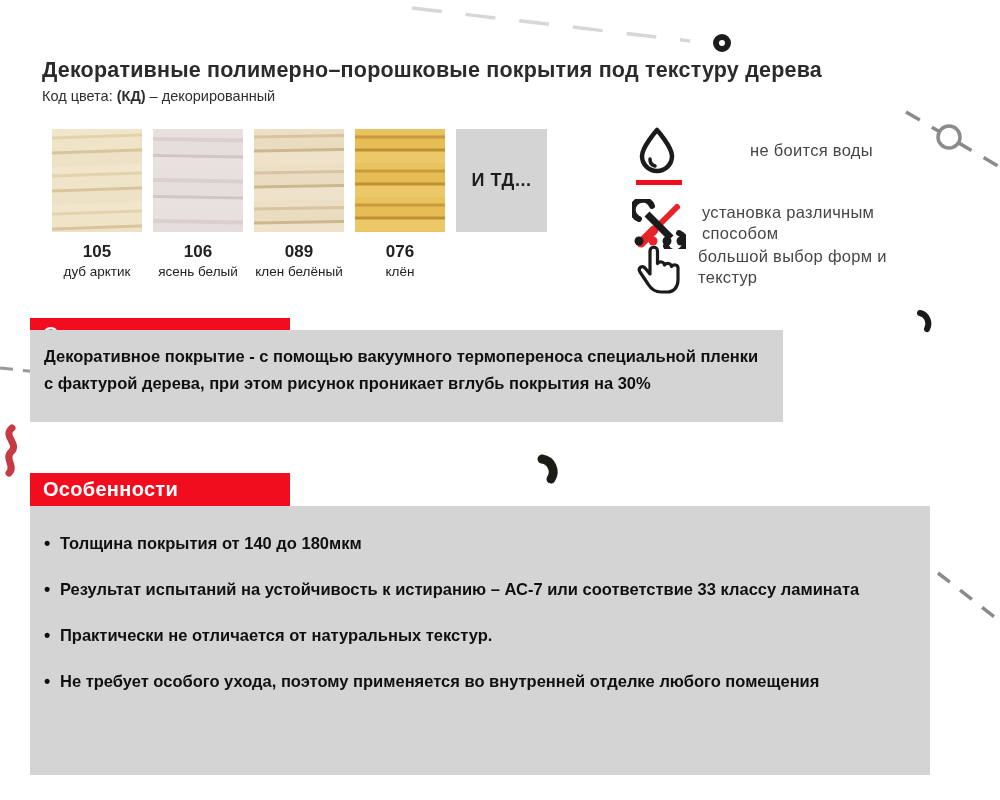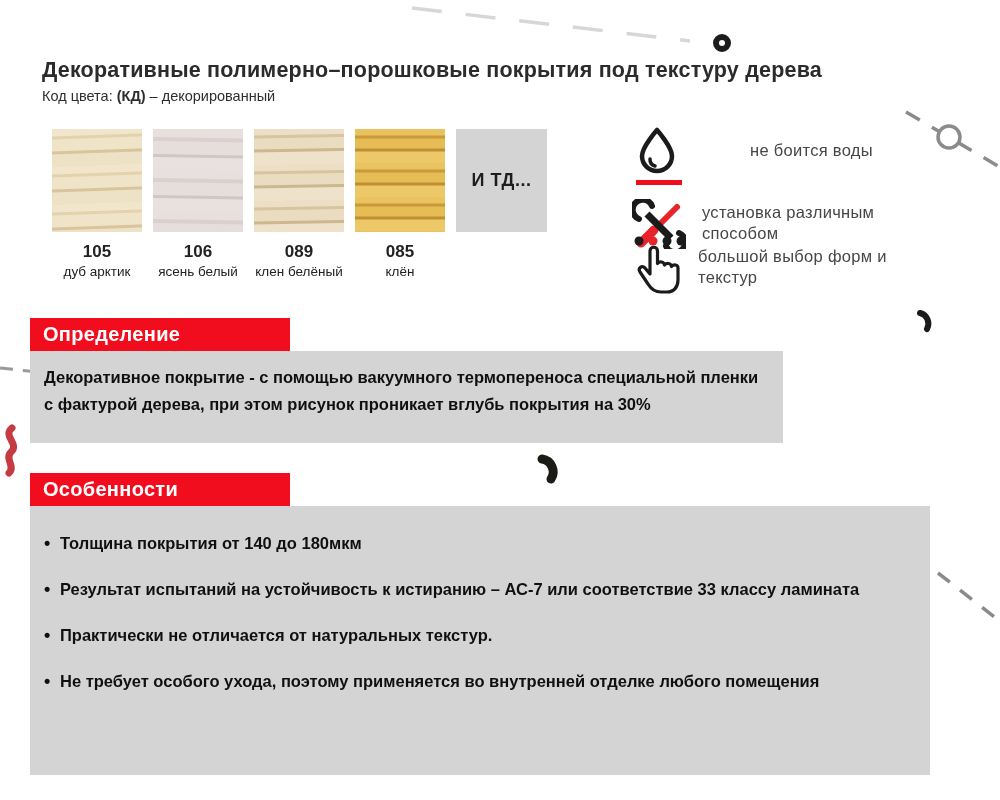--- a/index.html
+++ b/index.html
@@ -43,21 +43,21 @@
   .feat-row { display:flex; align-items:flex-start; }
   .feat-label { font-size:16.5px; color:#464646; font-weight:500; line-height:1.25; letter-spacing:.3px; }
 
   
   .banner {
     height:33px; width:260px; background:#f20d1e; color:#ffffff;
     font-size:20px; font-weight:800; line-height:33px; padding-left:13px;
     letter-spacing:.3px;
   }
   .panel { background:#d4d4d4; color:#101010; }
-  .def-panel { left:30px; top:351px; width:753px; height:92px; padding:13px 14px; font-size:16.5px; font-weight:600; line-height:27px; }
+  .def-panel { left:30px; top:330px; width:753px; height:92px; padding:13px 14px; font-size:16.5px; font-weight:600; line-height:27px; }
   .feat-panel { left:30px; top:506px; width:900px; height:269px; padding:24px 16px 4px 14px; font-size:16.5px; font-weight:600; }
   .bullet { position:relative; padding-left:16px; line-height:27px; margin-bottom:19px; }
   .bullet::before { content:"•"; position:absolute; left:0; top:0; font-size:18px; }
 
   svg { display:block; }
 </style>
 </head>
 <body>
 
 <svg class="abs" style="left:400px;top:0;" width="350" height="60" viewBox="0 0 350 60">
@@ -100,21 +100,21 @@
     <div class="sw-code">106</div>
     <div class="sw-name">ясень белый</div>
   </div>
   <div class="swatch-card">
     <div class="swatch sw-2"></div>
     <div class="sw-code">089</div>
     <div class="sw-name">клен белёный</div>
   </div>
   <div class="swatch-card">
     <div class="swatch sw-3"></div>
-    <div class="sw-code">085</div>
+    <div class="sw-code">076</div>
     <div class="sw-name">клён</div>
   </div>
   <div class="etc-box">И ТД...</div>
 </div>
 
 <div class="abs feat-row" style="left:636px;top:126px;gap:48px;">
   <div style="width:66px;">
     <svg width="48" height="50" viewBox="0 0 48 50">
       <path d="M21 4 C21 4 6 21 6 30 a15 15 0 0 0 30 0 C36 21 21 4 21 4 Z" fill="none" stroke="#1b1b1b" stroke-width="4.5" stroke-linejoin="round"></path>
       <path d="M14 33 a7 7 0 0 0 5 7" fill="none" stroke="#1b1b1b" stroke-width="3.5" stroke-linecap="round"></path>

